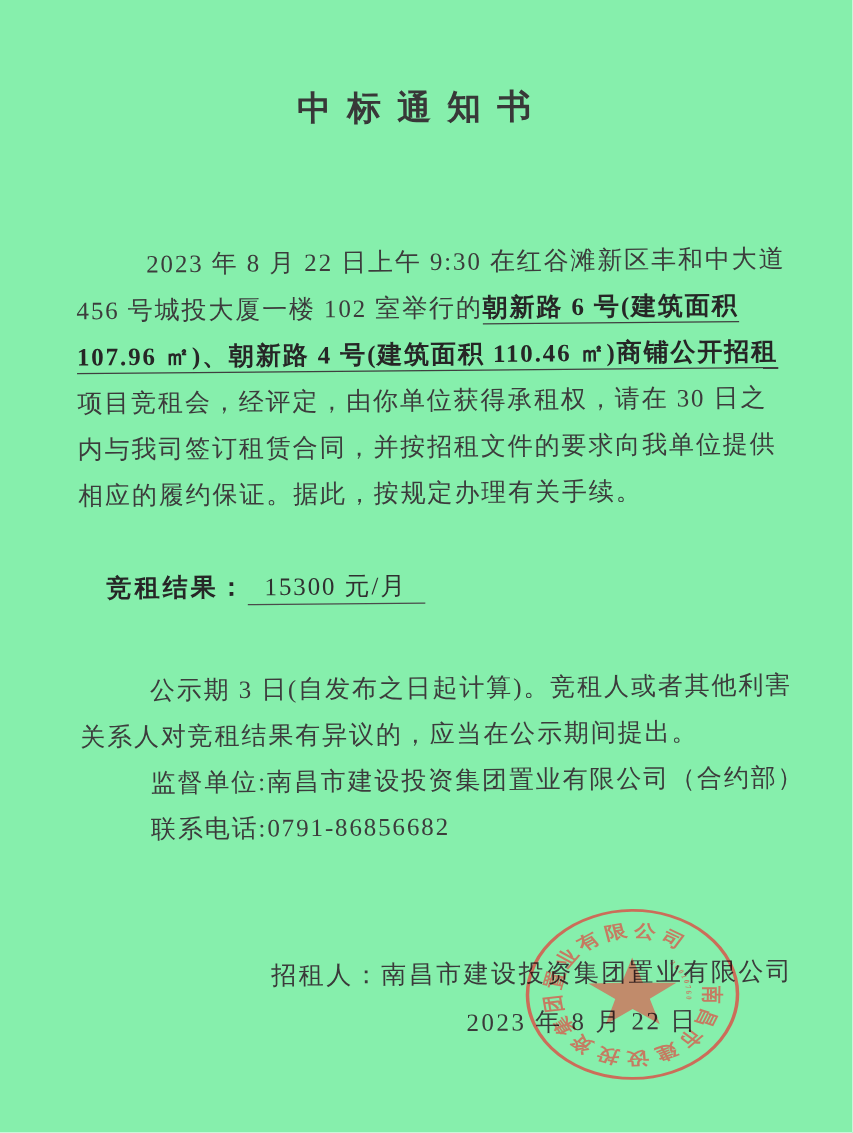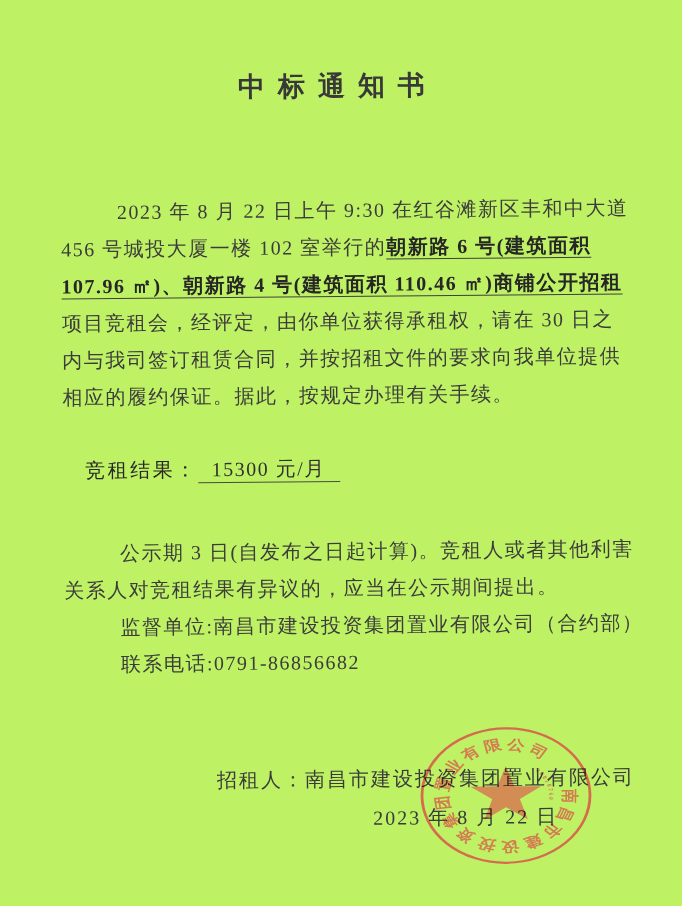--- a/index.html
+++ b/index.html
@@ -1,32 +1,32 @@
 <!DOCTYPE html>
 <html><head>
 <meta charset="utf-8">
 <style>
   html,body{margin:0;padding:0;background:#ffffff;}
   .canvas{
-    position:relative;width:682px;height:906px;background:#bef264;overflow:hidden;
+    position:relative;width:682px;height:906px;background:#86efac;overflow:hidden;
     font-family:"Liberation Serif","DejaVu Serif",serif;color:#3c3c3c;
   }
   .page{position:absolute;inset:0;transform:rotate(-0.5deg);transform-origin:50% 50%;}
   .doc-title{
     position:absolute;top:68px;left:0;width:682px;text-align:center;
     font-size:27px;font-weight:600;letter-spacing:13px;color:#383838;
   }
   .recipient{position:absolute;top:158px;left:85px;font-size:20px;font-weight:600;letter-spacing:2px;color:#343434;}
   .recipient .uname{border-bottom:1.7px solid #4a4a4a;padding:0 10px 2px 0;}
   .body-block{position:absolute;top:192px;left:63px;width:565px;font-size:20px;letter-spacing:1.5px;}
   .body-block .line{line-height:37px;white-space:nowrap;}
   .line.indent{text-indent:56px;}
   .bu{font-weight:bold;color:#262626;border-bottom:1.8px solid #3f3f3f;padding-bottom:1px;}
   .result-line{position:absolute;top:455px;left:85px;font-size:20px;letter-spacing:1.5px;}
-  .result-line .lbl{font-weight:normal;color:#262626;letter-spacing:2.5px;margin-top:28px;}
+  .result-line .lbl{font-weight:bold;color:#262626;letter-spacing:2.5px;margin-top:28px;}
   .result-line .val{border-bottom:1.7px solid #4a4a4a;padding:0 14px 2px 14px;color:#303030;}
   .lower-block{position:absolute;top:533px;left:63px;width:585px;font-size:20px;letter-spacing:1.5px;}
   .lower-block .line{line-height:37px;white-space:nowrap;}
   .lessor-line{position:absolute;top:766px;left:214px;font-size:20px;letter-spacing:2px;color:#3a3a3a;white-space:nowrap;}
   .date-line{position:absolute;top:805px;left:370px;font-size:20px;letter-spacing:2px;color:#3a3a3a;white-space:nowrap;}
   .seal{
     position:absolute;left:408px;top:721px;width:190px;height:190px;
     transform:scaleY(0.8);transform-origin:50% 0;
     opacity:0.85;mix-blend-mode:multiply;pointer-events:none;
   }

